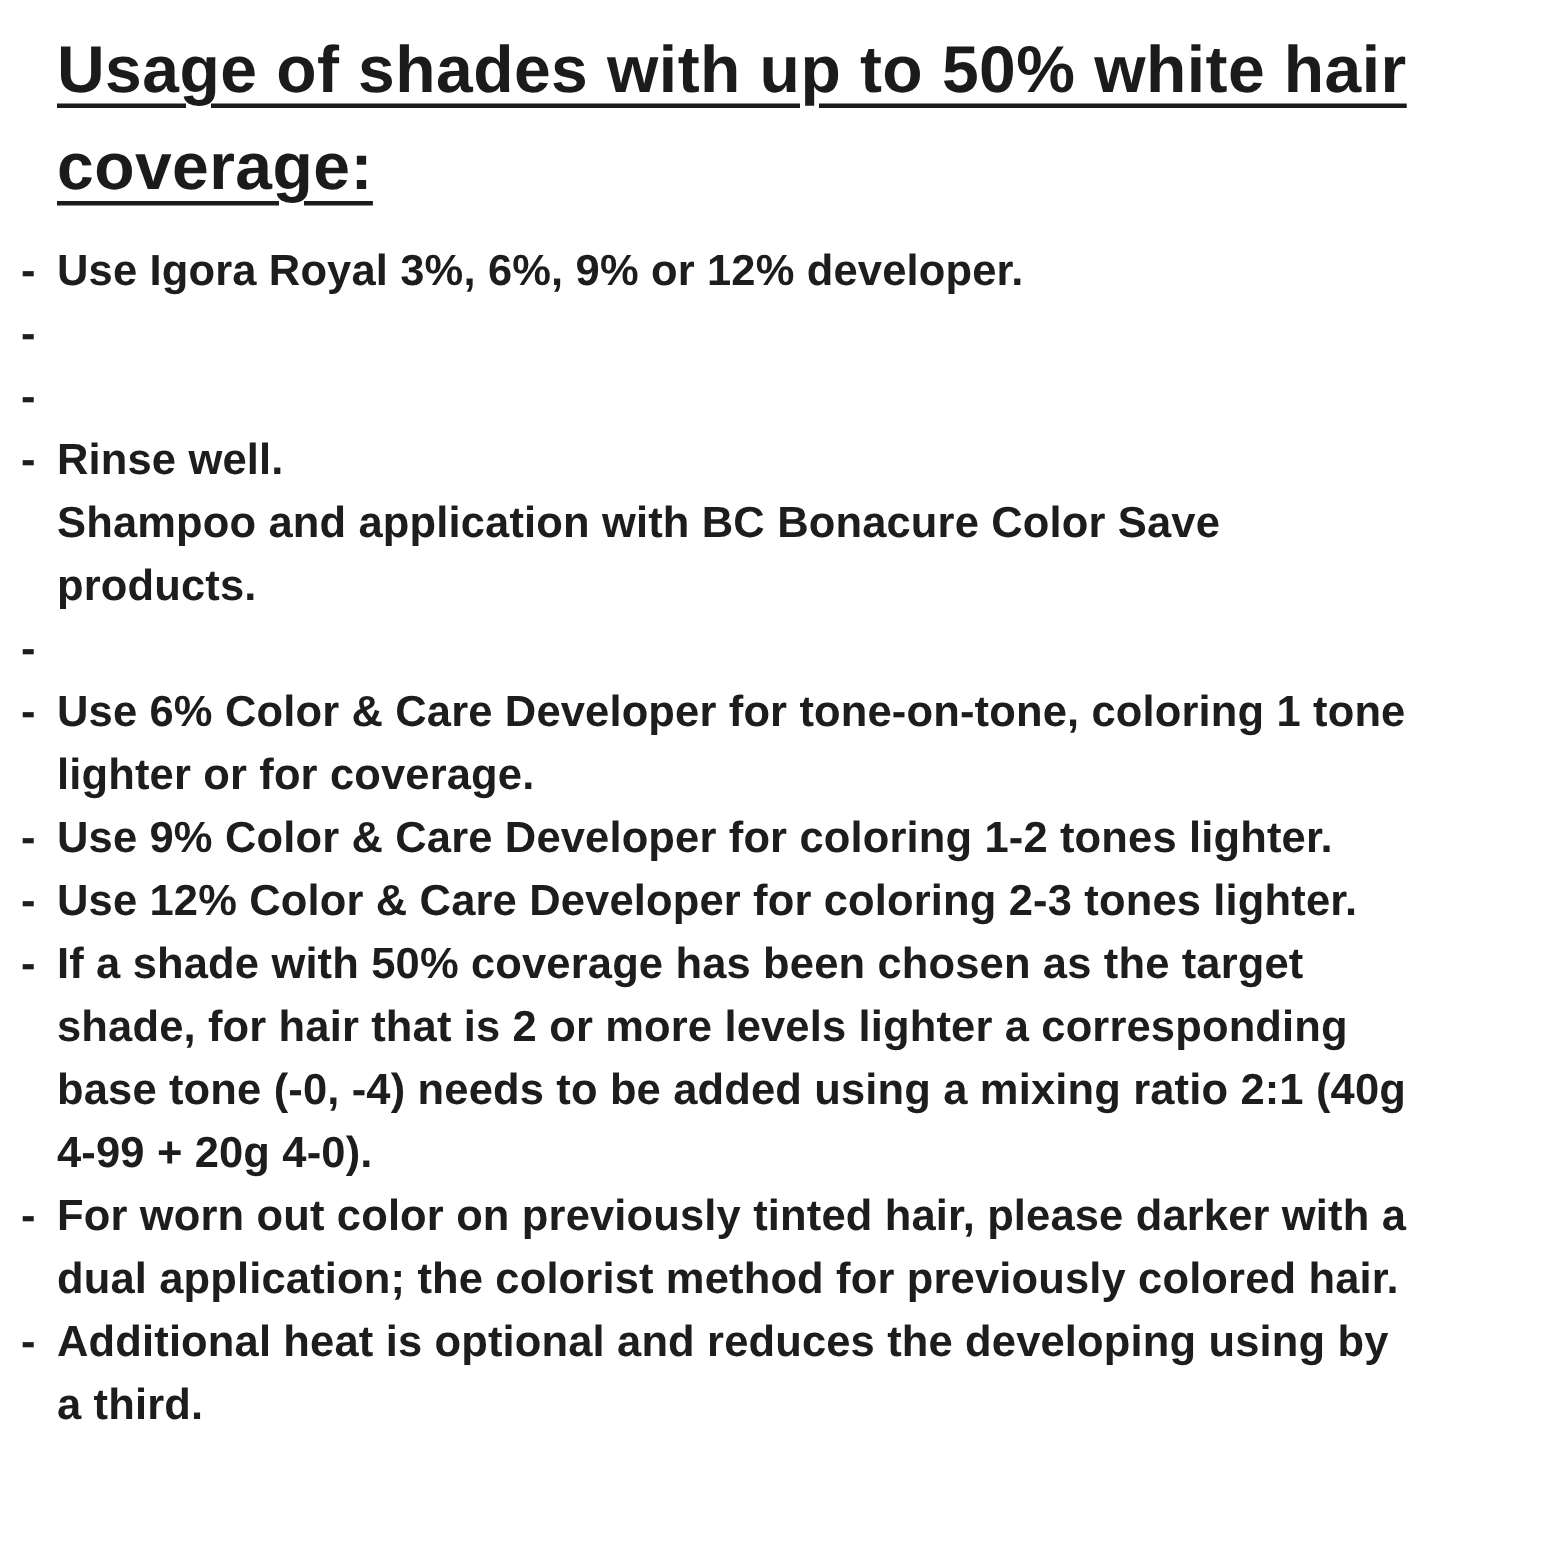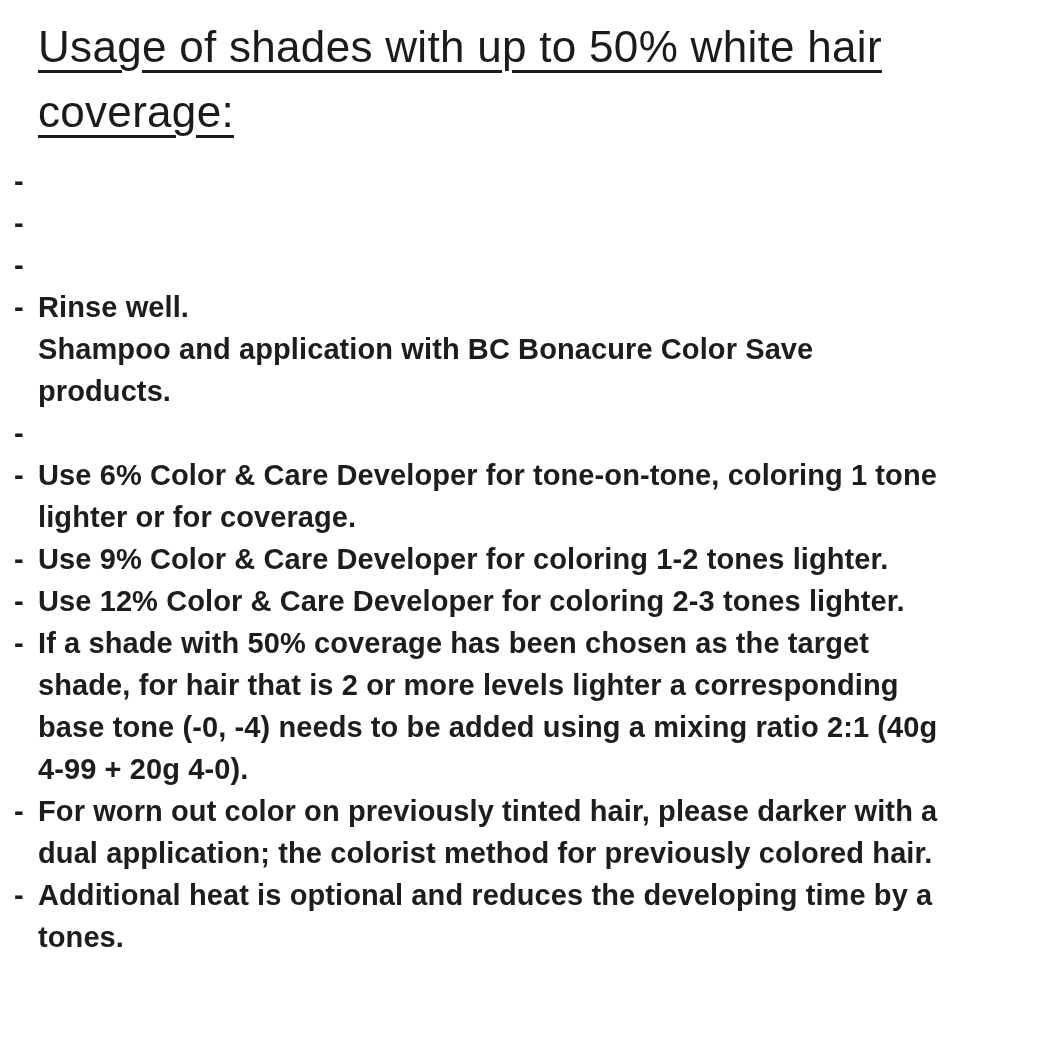--- a/index.html
+++ b/index.html
@@ -16,21 +16,21 @@
     color: #1d1d1d;
     font-family: "Liberation Sans", sans-serif;
     padding: 14px 36px 0 38px;
     overflow: hidden;
   }
   .heading {
     margin: 0 0 16px 0;
     max-width: 900px;
     font-size: 44px;
     line-height: 65px;
-    font-weight: 400;
+    font-weight: 700;
     letter-spacing: 0.3px;
     color: #1b1b1b;
     text-decoration: underline;
     text-decoration-thickness: 3px;
     text-underline-offset: 8px;
   }
   .list {
     max-width: 912px;
     font-size: 29px;
     line-height: 42px;
@@ -54,20 +54,21 @@
 <body>
 
 <div class="page">
 
   <h1 class="heading">Usage of shades with up to 50% white hair coverage:</h1>
 
   <div class="list">
 
     <div class="item">
       <span class="dash">-</span>
+      <span class="text">Use Igora Royal 3%, 6%, 9% or 12% developer.</span>
     </div>
 
     <div class="item">
       <span class="dash">-</span>
     </div>
 
     <div class="item">
       <span class="dash">-</span>
     </div>
 
@@ -101,17 +102,17 @@
       <span class="text">If a shade with 50% coverage has been chosen as the target shade, for hair that is 2 or more levels lighter a corresponding base tone (-0, -4) needs to be added using a mixing ratio 2:1 (40g 4-99 + 20g 4-0).</span>
     </div>
 
     <div class="item">
       <span class="dash">-</span>
       <span class="text">For worn out color on previously tinted hair, please darker with a dual application; the colorist method for previously colored hair.</span>
     </div>
 
     <div class="item">
       <span class="dash">-</span>
-      <span class="text">Additional heat is optional and reduces the developing time by a tones.</span>
+      <span class="text">Additional heat is optional and reduces the developing using by a third.</span>
     </div>
 
   </div>
 </div>
 
 </body></html>

